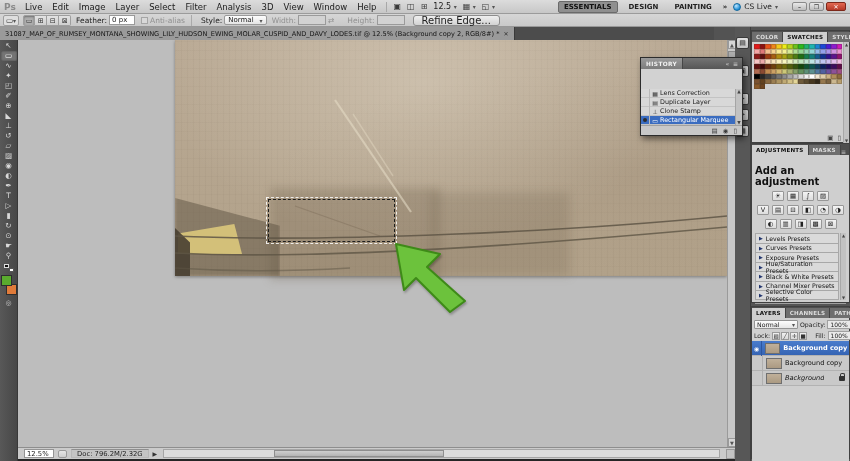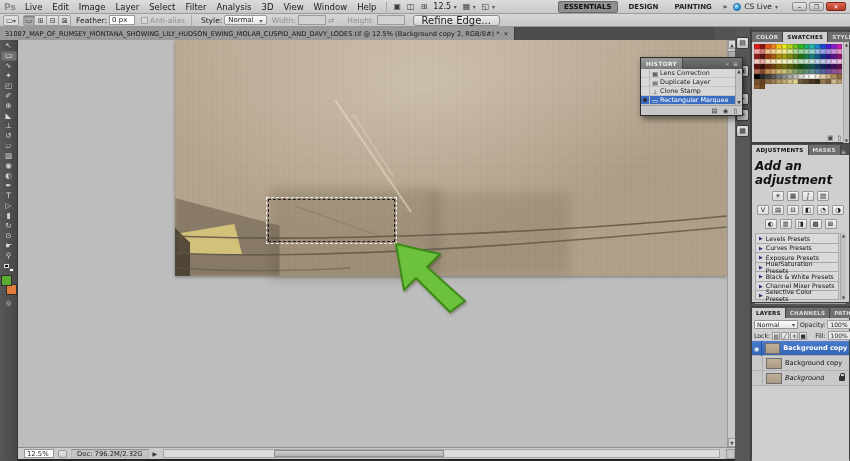--- a/index.html
+++ b/index.html
@@ -110,21 +110,21 @@
   #h-scroll .thumb { position:absolute; left:110px; top:0; width:170px; height:7px; background:linear-gradient(#cfcfcf,#b4b4b4); border:1px solid #8e8e8e; }
   #corner-box { width:9px; height:10px; background:#c4c4c4; border:1px solid #9a9a9a; }
 
   
   #history { position:absolute; left:640px; top:57px; width:103px; z-index:40; border:1px solid #2c2c2c;
     box-shadow:2px 3px 6px rgba(0,0,0,.5); background:#d2d2d2; }
   #history-header { height:11px; background:linear-gradient(#747474,#565656); display:flex; align-items:center; }
   #history-tab { background:linear-gradient(#9a9a9a,#7c7c7c); height:11px; display:flex; align-items:center;
     padding:0 5px; font-size:5.8px; font-weight:bold; letter-spacing:.4px; color:#f2f2f2; border-right:1px solid #474747; }
   #history-header .hd-icons { margin-left:auto; font-size:6px; color:#ddd; padding-right:3px; letter-spacing:1px; }
-  #history-list { position:relative; padding-right:7px; }
+  #history-list { position:relative; padding-right:7px;margin-top:20px; }
   .hist-row { height:9px; display:flex; align-items:center; font-size:6.4px; color:#1b1b1b; border-bottom:1px solid #c3c3c3; background:#d8d8d8; }
   .hist-row .src { width:9px; height:9px; border-right:1px solid #b9b9b9; position:relative; }
   .hist-row.selected .src::after { content:""; position:absolute; left:2px; top:2px; width:4px; height:4px; background:#2c2c2c; border-radius:50%; }
   .hist-row .h-icon { width:10px; text-align:center; font-size:6px; color:#333; }
   .hist-row.selected { background:#3a6cc0; color:#fff; }
   .hist-row.selected .h-icon { color:#fff; }
   #history-vscroll { position:absolute; right:0; top:0; width:7px; height:100%; background:#c2c2c2; border-left:1px solid #a5a5a5;
     display:flex; flex-direction:column; justify-content:space-between; font-size:4.5px; color:#444; text-align:center; }
   #history-footer { height:10px; background:#c8c8c8; border-top:1px solid #a0a0a0; display:flex; align-items:center;
     justify-content:flex-end; gap:5px; padding-right:5px; font-size:6.5px; color:#3d3d3d; }
@@ -145,21 +145,21 @@
   
   #swatch-body { position:relative; height:101px; }
   #swatch-grid { position:absolute; left:2px; top:2px; width:88px; display:flex; flex-wrap:wrap; }
   .swatch { width:5.5px; height:5px; outline:1px solid rgba(60,50,40,.25); outline-offset:-1px; }
   #swatch-scroll { position:absolute; right:0; top:0; width:6px; height:100%; background:#c2c2c2; border-left:1px solid #a8a8a8;
     display:flex; flex-direction:column; justify-content:space-between; font-size:4px; color:#444; text-align:center; }
   #swatch-btns { position:absolute; right:8px; bottom:1px; font-size:6.5px; color:#444; display:flex; gap:4px; }
 
   
   #adj-body { padding:2px 3px; }
-  #adj-header { font-size:12px; font-weight:bold; color:#111; margin:2px 0 4px;font-style:italic; }
+  #adj-header { font-size:10px; font-weight:bold; color:#111; margin:8px 0 4px; }
   .adj-row { display:flex; justify-content:center; gap:3px; margin-bottom:4px; }
   .adj-btn { width:12px; height:10px; background:linear-gradient(#f4f4f4,#dcdcdc); border:1px solid #979797; border-radius:1px;
     font-size:6.5px; line-height:9px; text-align:center; color:#222; }
   #preset-list { position:relative; margin-top:3px; padding-right:7px; }
   .preset-row { height:9.5px; display:flex; align-items:center; gap:3px; background:#dadada; border:1px solid #a8a8a8;
     border-bottom:none; padding:0 3px; font-size:6.2px; color:#111; }
   .preset-row:last-child { border-bottom:1px solid #a8a8a8; }
   .preset-row .tri { color:#22356e; font-size:5px; }
   #preset-scroll { position:absolute; right:0; top:0; width:6px; height:100%; background:#c2c2c2; border-left:1px solid #a8a8a8;
     display:flex; flex-direction:column; justify-content:space-between; font-size:4px; color:#444; text-align:center; }

